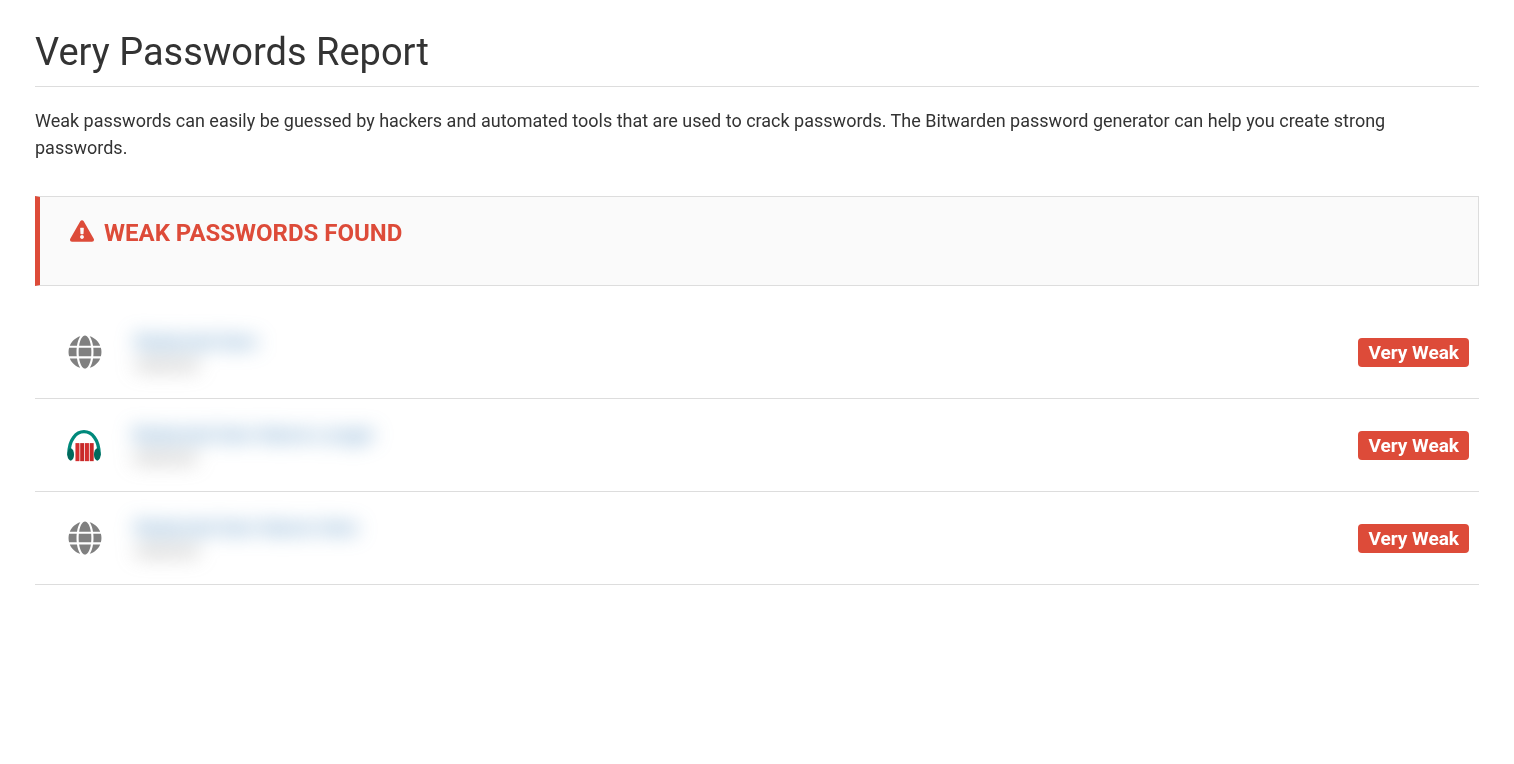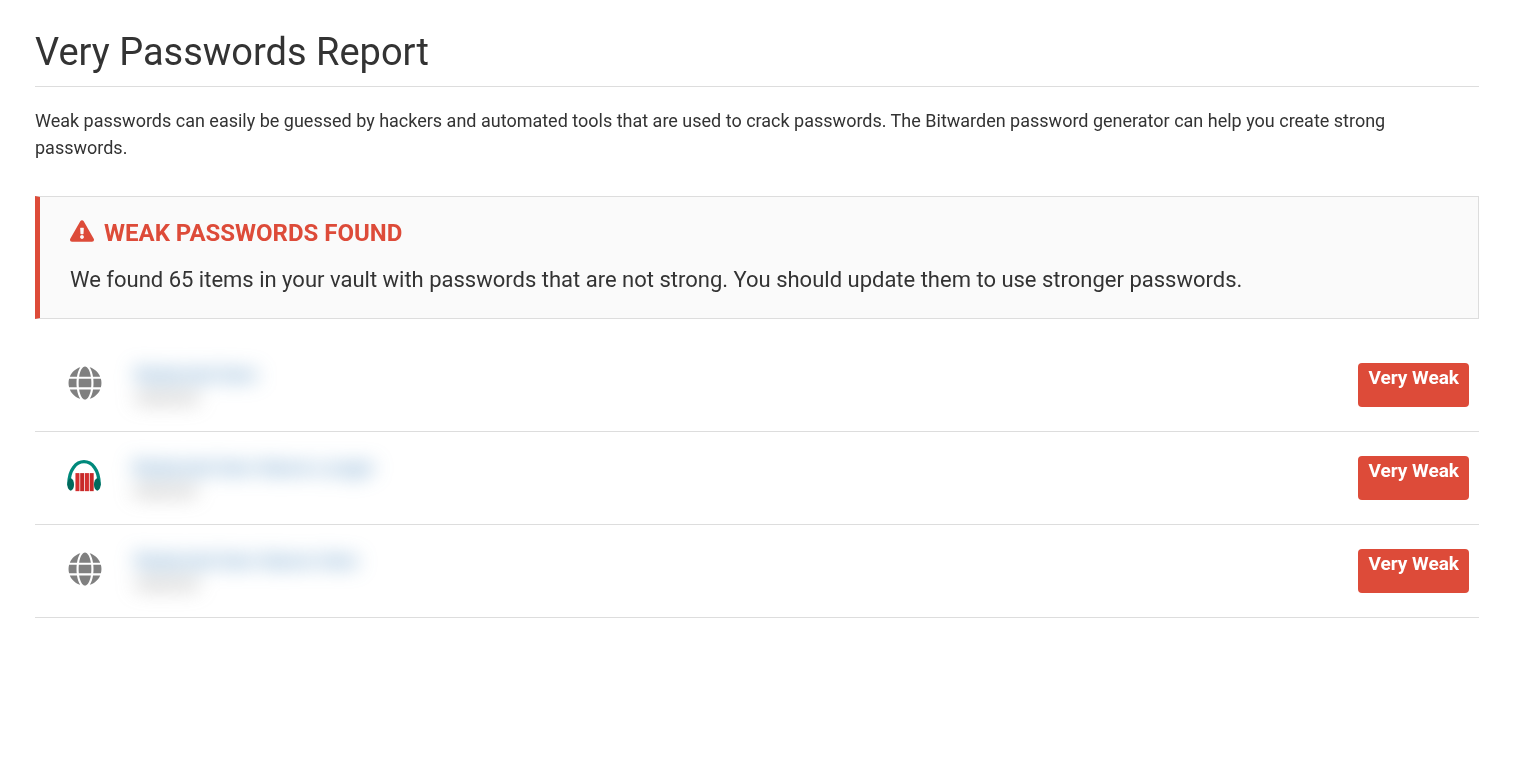--- a/index.html
+++ b/index.html
@@ -51,20 +51,21 @@
     .alert-message {
       font-size: 22px;
       line-height: 1.5;
       color: #333333;
     }
     .item-list {
       margin-top: 20px;
     }
     .item-row {
       display: flex;
+      align-items: center;
       padding: 24px 10px 24px 30px;
       border-bottom: 1px solid #dddddd;
       gap: 30px;
     }
     .item-icon-wrap {
       width: 40px;
       height: 40px;
       display: flex;
       align-items: center;
       justify-content: center;
@@ -122,21 +123,20 @@
 
 <div class="alert-box">
   <div class="alert-title">
     <span>
       <svg viewBox="0 0 576 512" fill="currentColor">
         <path d="M569.517 440.013C587.975 472.007 564.806 512 527.94 512H48.054c-36.937 0-59.999-40.055-41.577-71.987L246.423 23.985c18.467-32.009 64.72-31.951 83.154 0l239.94 416.028zM288 354c-25.405 0-46 20.595-46 46s20.595 46 46 46 46-20.595 46-46-20.595-46-46-46zm-43.673-165.346l7.418 136c.347 6.364 5.609 11.346 11.982 11.346h48.546c6.373 0 11.635-4.982 11.982-11.346l7.418-136c.375-6.874-5.098-12.654-11.982-12.654h-63.383c-6.884 0-12.356 5.78-11.981 12.654z"></path>
       </svg>
     </span>
     <span>Weak Passwords Found</span>
   </div>
-  <p class="alert-message">We found 65 items in your vault with passwords that are not strong. You should update them to use stronger passwords.</p>
 </div>
 
 <div class="item-list">
 
   <div class="item-row">
     <div class="item-icon-wrap globe-icon">
       <svg viewBox="0 0 496 512" fill="currentColor">
         <path d="M336.5 160C322 70.7 287.8 8 248 8s-74 62.7-88.5 152h177zM152 256c0 22.2 1.2 43.5 3.3 64h185.3c2.1-20.5 3.3-41.8 3.3-64s-1.2-43.5-3.3-64H155.3c-2.1 20.5-3.3 41.8-3.3 64zm324.7-96c-28.6-67.9-86.5-120.4-158-141.6 24.4 33.8 41.2 84.7 50 141.6h108zM177.2 18.4C105.8 39.6 47.8 92.1 19.3 160h108c8.7-56.9 25.5-107.8 49.9-141.6zM487.4 192H372.7c2.1 21 3.3 42.5 3.3 64s-1.2 43-3.3 64h114.6c5.5-20.5 8.6-41.8 8.6-64s-3.1-43.5-8.5-64zM120 256c0-21.5 1.2-43 3.3-64H8.6C3.2 212.5 0 233.8 0 256s3.2 43.5 8.6 64h114.6c-2-21-3.2-42.5-3.2-64zm39.5 96c14.5 89.3 48.7 152 88.5 152s74-62.7 88.5-152h-177zm159.3 141.6c71.4-21.2 129.4-73.7 158-141.6h-108c-8.8 56.9-25.6 107.8-50 141.6zM19.3 352c28.6 67.9 86.5 120.4 158 141.6-24.4-33.8-41.2-84.7-50-141.6h-108z"></path>
       </svg>
     </div>

